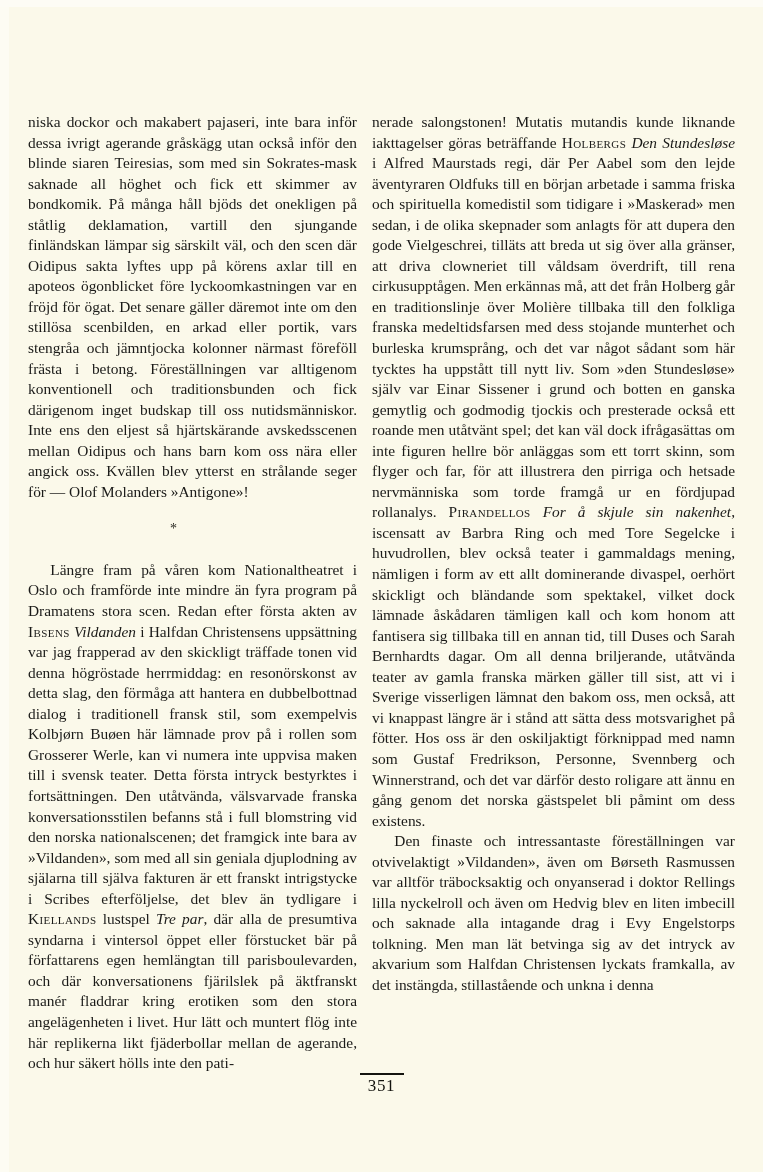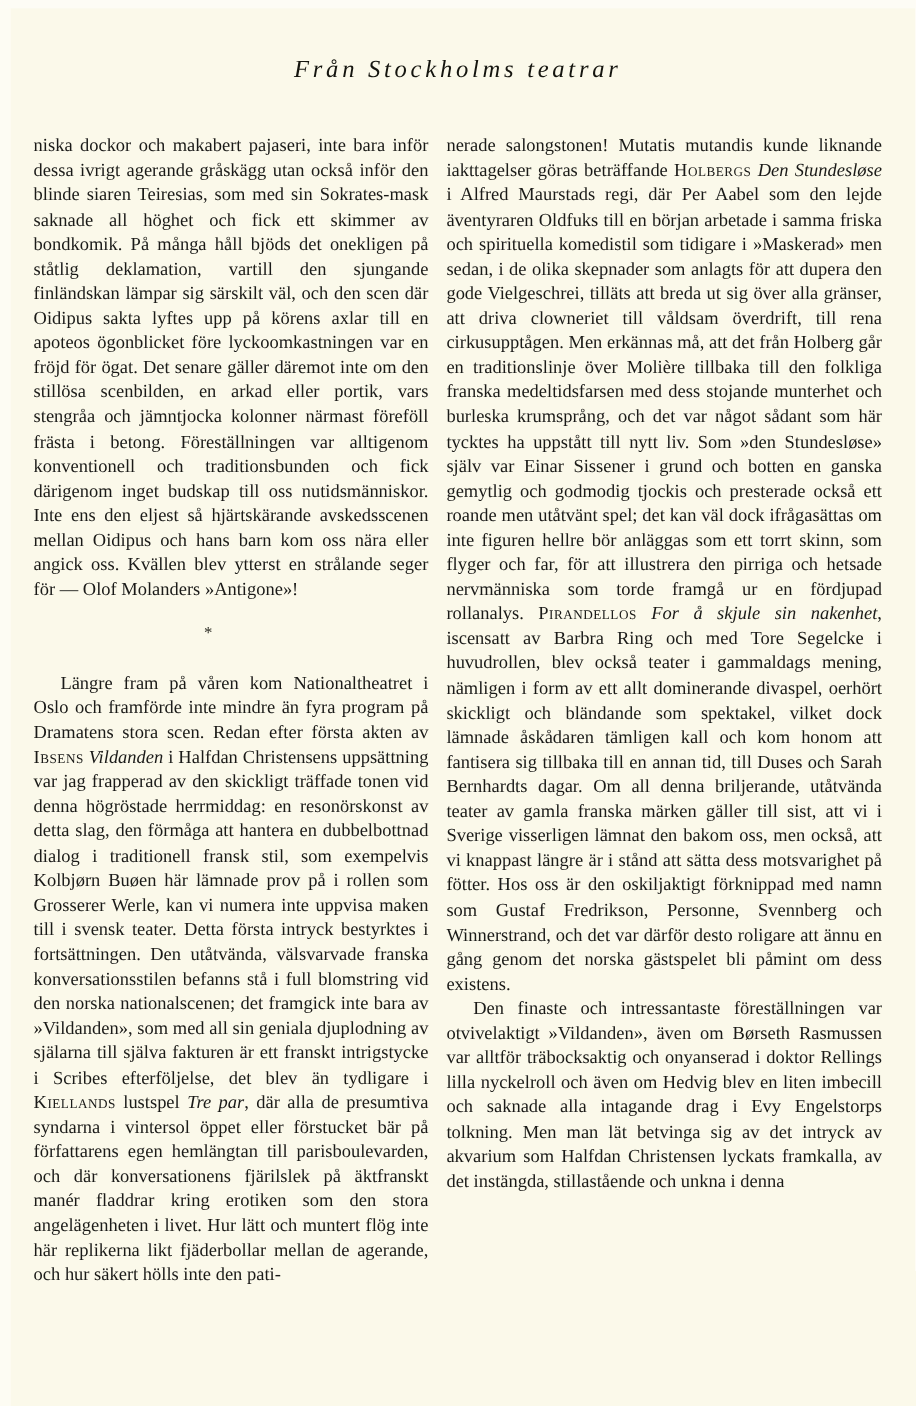--- a/index.html
+++ b/index.html
@@ -109,28 +109,31 @@
     font-size: 17px;
     letter-spacing: 0.6px;
     color: #14140f;
   }
 </style>
 </head>
 <body>
 
 <div class="page">
 
-  <div class="running-head">Från Stockholms teatrar</div>
 
   <div class="columns">
     <div class="col col-left">
         <p><span>niska dockor och makabert pajaseri, inte bara inför dessa ivrigt agerande gråskägg utan också inför den blinde siaren Teiresias, som med sin Sokrates-mask saknade all höghet och fick ett skimmer av bondkomik. På många håll bjöds det onekligen på ståtlig deklamation, vartill den sjungande finländskan lämpar sig särskilt väl, och den scen där Oidipus sakta lyftes upp på körens axlar till en apoteos ögonblicket före lyckoomkastningen var en fröjd för ögat. Det senare gäller däremot inte om den stillösa scenbilden, en arkad eller portik, vars stengråa och jämntjocka kolonner närmast föreföll frästa i betong. Föreställningen var alltigenom konventionell och traditionsbunden och fick därigenom inget budskap till oss nutidsmänniskor. Inte ens den eljest så hjärtskärande avskedsscenen mellan Oidipus och hans barn kom oss nära eller angick oss. Kvällen blev ytterst en strålande seger för — Olof Molanders »Antigone»!</span></p>
         <span class="sep-star">*</span>
         <p class="indent"><span>Längre fram på våren kom Nationaltheatret i Oslo och framförde inte mindre än fyra program på Dramatens stora scen. Redan efter första akten av </span><span class="sc">Ibsens</span><span> </span><span class="it">Vildanden</span><span> i Halfdan Christensens uppsättning var jag frapperad av den skickligt träffade tonen vid denna högröstade herrmiddag: en resonörskonst av detta slag, den förmåga att hantera en dubbelbottnad dialog i traditionell fransk stil, som exempelvis Kolbjørn Buøen här lämnade prov på i rollen som Grosserer Werle, kan vi numera inte uppvisa maken till i svensk teater. Detta första intryck bestyrktes i fortsättningen. Den utåtvända, välsvarvade franska konversationsstilen befanns stå i full blomstring vid den norska nationalscenen; det framgick inte bara av »Vildanden», som med all sin geniala djuplodning av själarna till själva fakturen är ett franskt intrigstycke i Scribes efterföljelse, det blev än tydligare i </span><span class="sc">Kiellands</span><span> lustspel </span><span class="it">Tre par</span><span>, där alla de presumtiva syndarna i vintersol öppet eller förstucket bär på författarens egen hemlängtan till parisboulevarden, och där konversationens fjärilslek på äktfranskt manér fladdrar kring erotiken som den stora angelägenheten i livet. Hur lätt och muntert flög inte här replikerna likt fjäderbollar mellan de agerande, och hur säkert hölls inte den pati-</span></p>
       </div>
     <div class="col col-right">
         <p><span>nerade salongstonen! Mutatis mutandis kunde liknande iakttagelser göras beträffande </span><span class="sc">Holbergs</span><span> </span><span class="it">Den Stundesløse</span><span> i Alfred Maurstads regi, där Per Aabel som den lejde äventyraren Oldfuks till en början arbetade i samma friska och spirituella komedistil som tidigare i »Maskerad» men sedan, i de olika skepnader som anlagts för att dupera den gode Vielgeschrei, tilläts att breda ut sig över alla gränser, att driva clowneriet till våldsam överdrift, till rena cirkusupptågen. Men erkännas må, att det från Holberg går en traditionslinje över Molière tillbaka till den folkliga franska medeltidsfarsen med dess stojande munterhet och burleska krumsprång, och det var något sådant som här tycktes ha uppstått till nytt liv. Som »den Stundesløse» själv var Einar Sissener i grund och botten en ganska gemytlig och godmodig tjockis och presterade också ett roande men utåtvänt spel; det kan väl dock ifrågasättas om inte figuren hellre bör anläggas som ett torrt skinn, som flyger och far, för att illustrera den pirriga och hetsade nervmänniska som torde framgå ur en fördjupad rollanalys. </span><span class="sc">Pirandellos</span><span> </span><span class="it">For å skjule sin nakenhet</span><span>, iscensatt av Barbra Ring och med Tore Segelcke i huvudrollen, blev också teater i gammaldags mening, nämligen i form av ett allt dominerande divaspel, oerhört skickligt och bländande som spektakel, vilket dock lämnade åskådaren tämligen kall och kom honom att fantisera sig tillbaka till en annan tid, till Duses och Sarah Bernhardts dagar. Om all denna briljerande, utåtvända teater av gamla franska märken gäller till sist, att vi i Sverige visserligen lämnat den bakom oss, men också, att vi knappast längre är i stånd att sätta dess motsvarighet på fötter. Hos oss är den oskiljaktigt förknippad med namn som Gustaf Fredrikson, Personne, Svennberg och Winnerstrand, och det var därför desto roligare att ännu en gång genom det norska gästspelet bli påmint om dess existens.</span></p>
         <p class="indent"><span>Den finaste och intressantaste föreställningen var otvivelaktigt »Vildanden», även om Børseth Rasmussen var alltför träbocksaktig och onyanserad i doktor Rellings lilla nyckelroll och även om Hedvig blev en liten imbecill och saknade alla intagande drag i Evy Engelstorps tolkning. Men man lät betvinga sig av det intryck av akvarium som Halfdan Christensen lyckats framkalla, av det instängda, stillastående och unkna i denna</span></p>
       </div>
   </div>
 
+  <div class="folio">
+    <div class="rule"></div>
+    <div class="num">351</div>
+  </div>
 
 </div>
 
 </body></html>

